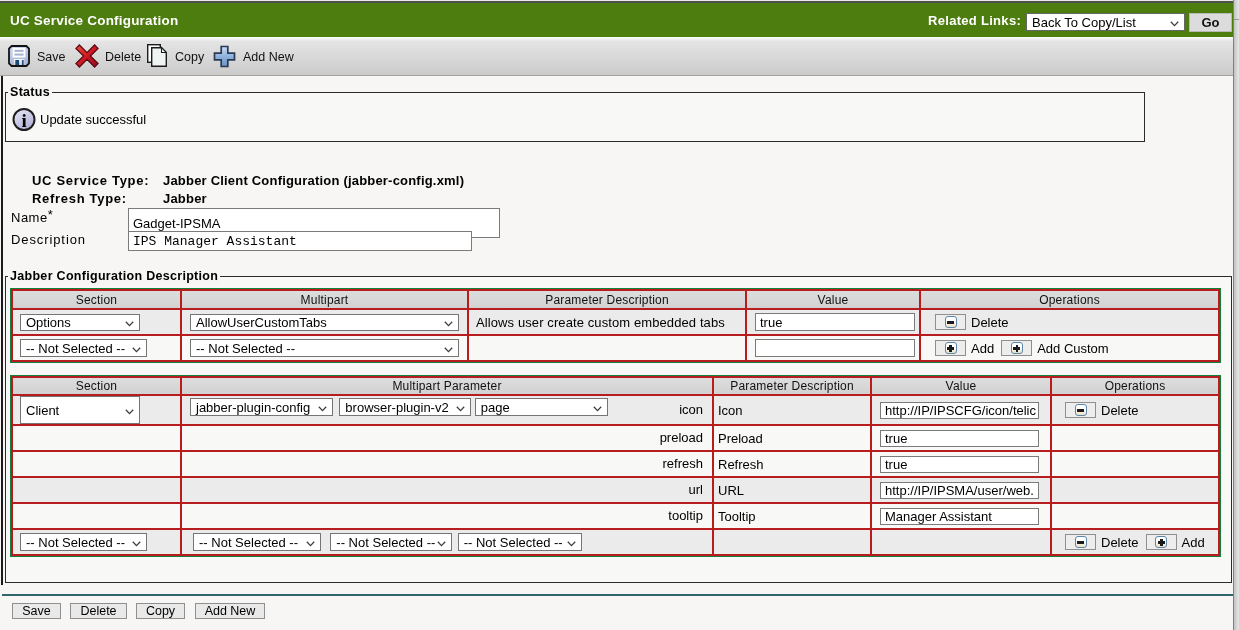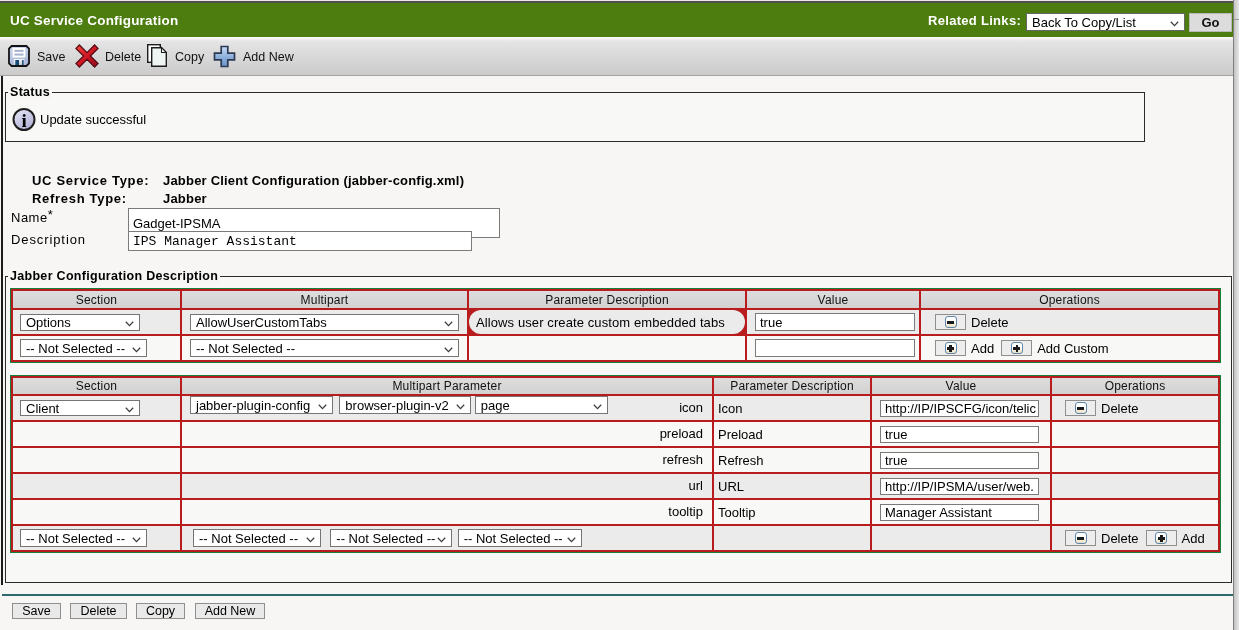--- a/index.html
+++ b/index.html
@@ -44,21 +44,21 @@
   .blbl { position:absolute; font-size:13px; font-weight:bold; letter-spacing:0.2px; white-space:nowrap;margin-left:21px; }
   .nlbl { position:absolute; font-size:13px; white-space:nowrap; }
   .tinput { position:absolute; background:#fff; border:1px solid #7b7b7b; font-size:13px; font-family:"Liberation Sans",sans-serif; padding:0 0 0 4px; color:#000; }
 
   
   table.grid { position:absolute; border-collapse:separate; border-spacing:2px; background:#b91c1c; border:1px solid #15803d; table-layout:fixed; }
   table.grid td { padding:0; font-size:12px; overflow:hidden; white-space:nowrap; }
   td.hdr { background:linear-gradient(#dddddd,#d2d2d2); text-align:center; font-size:12px; color:#111; letter-spacing:0.2px; }
   tr.rg td { background:#ebebeb; }
   tr.rw td { background:#f8f8f7; }
-  .cellpad { padding-left:7px !important;border-radius:12px; }
+  .cellpad { padding-left:7px !important; }
 
   
   .opbtn { display:inline-block; position:relative; width:31px; height:16px; background:#ededed; border:1px solid #8f8f8f; vertical-align:middle; }
   .opbtn .sq { position:absolute; left:50%; top:50%; width:12px; height:12px; transform:translate(-50%,-50%); border:1px solid #5d87aa; border-radius:3px; background:linear-gradient(#ffffff 45%, #efe7cf 85%, #e8ddc4); }
   .opbtn .sq:before { content:""; position:absolute; left:1.8px; top:4.4px; width:7px; height:2.8px; background:#1a1a1a; }
   .opbtn.plus .sq:after { content:""; position:absolute; left:3.9px; top:2.3px; width:2.8px; height:7px; background:#1a1a1a; }
   .oplabel { font-size:13px; vertical-align:middle; margin-left:5px; }
   .bbtn { display:inline-block; height:16px; line-height:14px; background:#e9e9e9; border:1px solid #8f8f8f; font-size:12.5px; color:#000; text-align:center; vertical-align:top; }
 </style>
 </head>
@@ -213,21 +213,21 @@
       </colgroup>
     <tbody>
         <tr style="height:16px">
           <td class="hdr">Section</td>
           <td class="hdr">Multipart Parameter</td>
           <td class="hdr">Parameter Description</td>
           <td class="hdr">Value</td>
           <td class="hdr">Operations</td>
         </tr>
     <tr class="rg" style="height:24px">
-      <td><div class="fakesel" style="position:relative;left:7px;width:120px;height:16px;display:inline-block;vertical-align:middle"><span class="txt">Client</span><svg width="9" height="6" viewBox="0 0 9 6">
+      <td><div class="fakesel" style="position:relative;left:7px;width:120px;height:28px;display:inline-block;vertical-align:middle"><span class="txt">Client</span><svg width="9" height="6" viewBox="0 0 9 6">
                 <polyline points="0.8,0.8 4.5,4.6 8.2,0.8" fill="none" stroke="#3d3d3d" stroke-width="1.3"></polyline>
               </svg></div></td>
       <td>
         <div class="fakesel" style="position:relative;left:8px;width:143px;height:18px;display:inline-block;vertical-align:middle"><span class="txt">jabber-plugin-config</span><svg width="9" height="6" viewBox="0 0 9 6">
                 <polyline points="0.8,0.8 4.5,4.6 8.2,0.8" fill="none" stroke="#3d3d3d" stroke-width="1.3"></polyline>
               </svg></div>
         <div class="fakesel" style="position:relative;left:11px;width:132px;height:18px;display:inline-block;vertical-align:middle"><span class="txt">browser-plugin-v2</span><svg width="9" height="6" viewBox="0 0 9 6">
                 <polyline points="0.8,0.8 4.5,4.6 8.2,0.8" fill="none" stroke="#3d3d3d" stroke-width="1.3"></polyline>
               </svg></div>
         <div class="fakesel" style="position:relative;left:11px;width:133px;height:18px;display:inline-block;vertical-align:middle"><span class="txt">page</span><svg width="9" height="6" viewBox="0 0 9 6">

